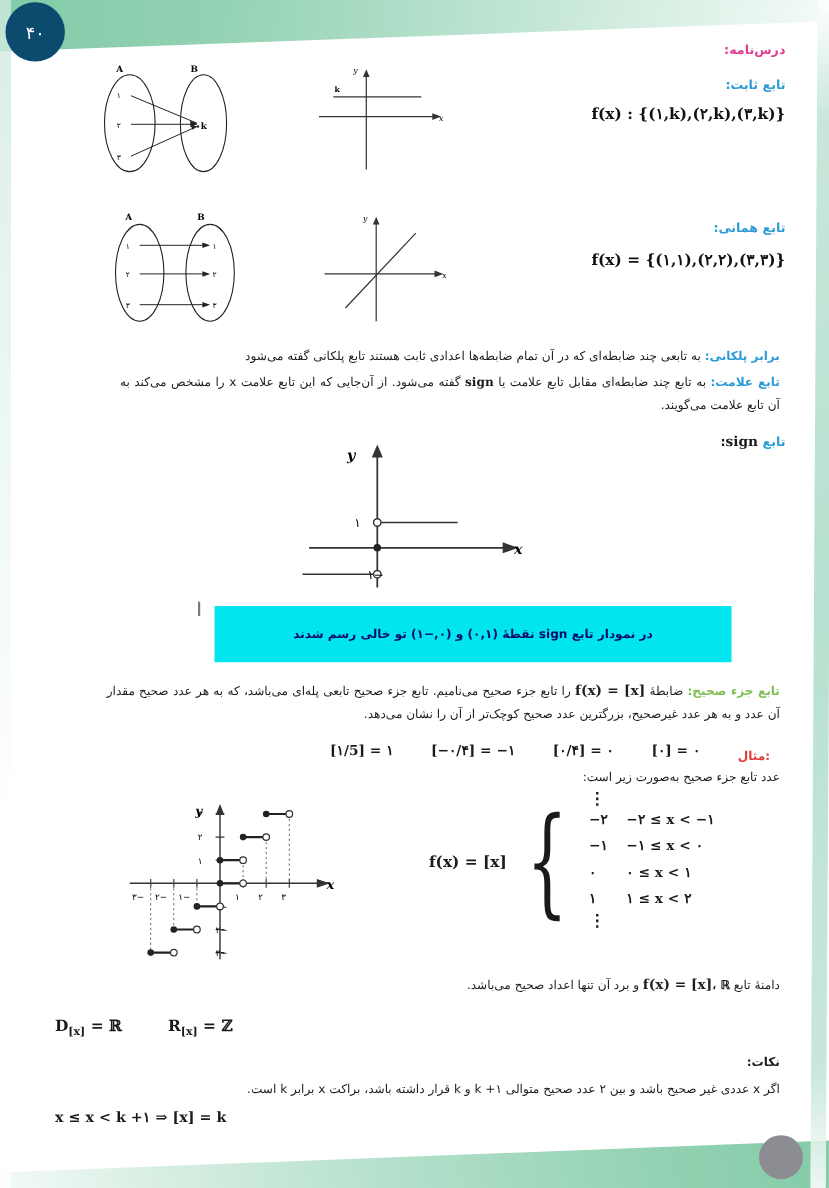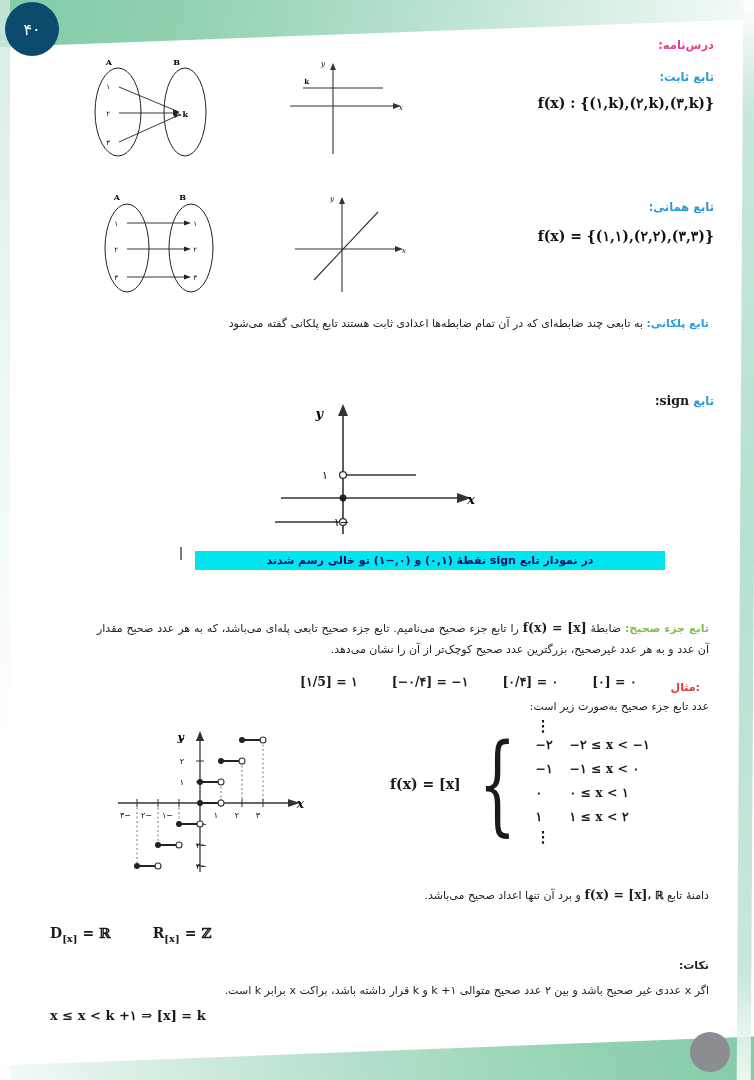--- a/index.html
+++ b/index.html
@@ -114,21 +114,21 @@
   .mono { font-family: "DejaVu Serif", "Liberation Serif", serif; font-weight: bold; }
 
   .highlight-row {
     position: absolute;
     left: 195px; top: 551px;
     width: 470px;
     background: #00e5ee;
     color: #0b0b6b;
     font-weight: bold;
     font-size: 11px;
-    padding: 3px 6px;
+    padding: 19px 6px;
     text-align: center;
     box-sizing: border-box;
   }
   .tick-mark {
     position: absolute; left: 180px; top: 547px;
     width: 2px; height: 13px; background: #7a7a7a;
   }
 
   .examples-row {
     position: absolute;
@@ -282,23 +282,26 @@
       <polygon points="52,5 49,12 55,12" fill="#333"></polygon>
       <line x1="5" y1="57" x2="108" y2="57" stroke="#333" stroke-width="1.1"></line>
       <polygon points="113,57 105,54 105,60" fill="#333"></polygon>
       <text x="44" y="9" font-size="7" font-family="DejaVu Serif, serif" font-style="italic">y</text>
       <text x="116" y="61" font-size="7" font-family="DejaVu Serif, serif" font-style="italic">x</text>
       <line x1="24" y1="88" x2="88" y2="20" stroke="#333" stroke-width="1.1"></line>
     </svg>
   </div>
 
   <div class="para" style="right:45px; top:313px; width:600px;">
-    <span class="lbl-blue">تابع پلکانی:</span><span> به تابعی چند ضابطه‌ای که در آن تمام ضابطه‌ها اعدادی ثابت هستند تابع پلکانی گفته می‌شود</span>
-  </div>
-
+    <span class="lbl-blue">برابر پلکانی:</span><span> به تابعی چند ضابطه‌ای که در آن تمام ضابطه‌ها اعدادی ثابت هستند تابع پلکانی گفته می‌شود</span>
+  </div>
+
+  <div class="para" style="right:45px; top:337px; width:600px;">
+    <span class="lbl-blue">تابع علامت:</span><span> به تابع چند ضابطه‌ای مقابل تابع علامت یا </span><span class="mono">sign</span><span> گفته می‌شود. از آن‌جایی که این تابع علامت  x  را مشخص می‌کند به آن تابع علامت می‌گویند.</span>
+  </div>
 
   <div class="hd" style="right:40px; top:393px;">
     <span class="hd-blue">تابع</span>
     <span class="mono" style="font-size:12.5px;">sign</span><span>:</span>
   </div>
 
   <div class="fig" style="left:275px; top:398px;">
     <svg width="230" height="140" viewBox="0 0 230 140">
       <line x1="68" y1="14" x2="68" y2="136" stroke="#333" stroke-width="1.6"></line>
       <polygon points="68,6 63,18 73,18" fill="#333"></polygon>

